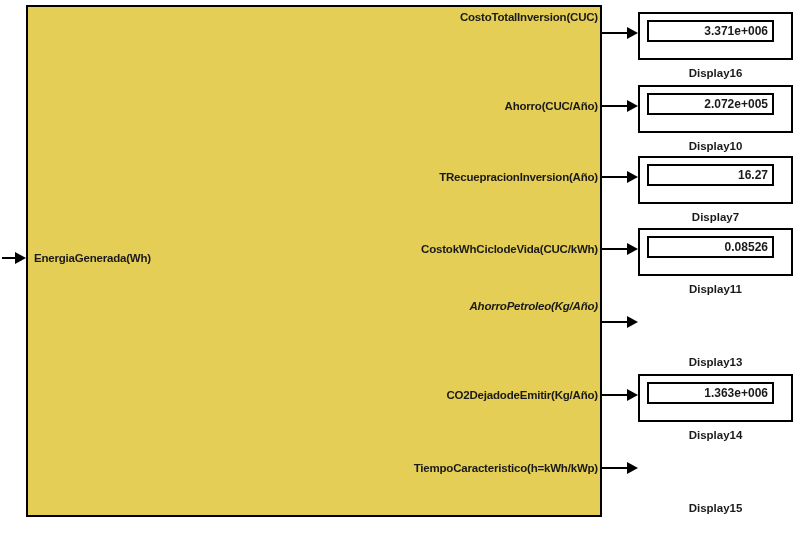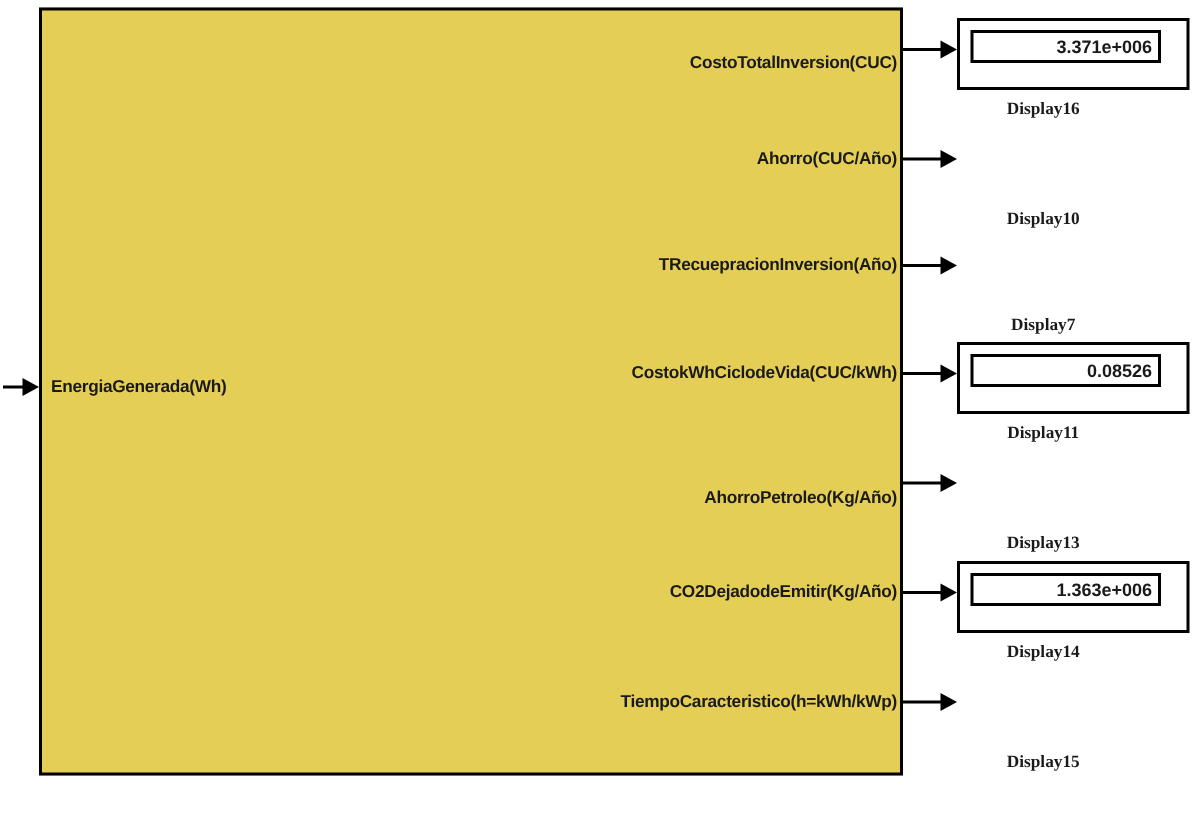--- a/index.html
+++ b/index.html
@@ -31,25 +31,25 @@
     line-height: 14px;
     font-size: 11.5px;
     font-weight: bold;
     color: #1a1a1a;
     white-space: nowrap;
     letter-spacing: -0.2px;
   }
   .in-label  { left: 6px; }
   .out-label { right: 2px; text-align: right; }
   
-  .out-label.r0 { top: 28px; }  
+  .out-label.r0 { top: 3px; }  
   .out-label.r1 { top: 92px; }
   .out-label.r2 { top: 163px; margin-left: 18px; }
   .out-label.r3 { top: 235px; }
-  .out-label.r4 { top: 318px; }
+  .out-label.r4 { top: 292px; font-style: italic; }
   .out-label.r5 { top: 381px; }
   .out-label.r6 { top: 454px; }
   .in-label     { top: 244px; }
 
   
   .arrow {
     position: absolute;
     width: 36px;
     height: 14px;
   }
@@ -98,30 +98,29 @@
     line-height: 18px;
     font-size: 12px;
     font-weight: bold;
     color: #1a1a1a;
     text-align: right;
     padding-right: 4px;
     white-space: nowrap;
   }
   .display-name {
     position: absolute;
-    left: 618px;
+    left: 638px;
     width: 155px;
     height: 14px;
     line-height: 14px;
     text-align: center;
     font-size: 11.5px;
     font-weight: bold;
     color: #1a1a1a;
     white-space: nowrap;
-    font-family: Liberation Serif, serif;
   }
   .display-name.r0 { top: 66px; }
   .display-name.r1 { top: 139px; }
   .display-name.r2 { top: 210px; }
   .display-name.r3 { top: 282px; }
   .display-name.r4 { top: 355px; }
   .display-name.r5 { top: 428px; }
   .display-name.r6 { top: 501px; }
 
   
@@ -188,20 +187,30 @@
   <svg class="arrow out r6" viewBox="0 0 36 14">
     <line x1="0" y1="7" x2="26" y2="7" stroke="#000" stroke-width="2"></line>
       <polygon points="25,1 25,13 36,7" fill="#000"></polygon>
     </svg>
 
   <div class="display r0">
     <div class="value-box">
       <span class="value">3.371e+006</span>
     </div>
   </div>
+  <div class="display r1">
+    <div class="value-box">
+      <span class="value">2.072e+005</span>
+    </div>
+  </div>
+  <div class="display r2">
+    <div class="value-box">
+      <span class="value">16.27</span>
+    </div>
+  </div>
   <div class="display r3">
     <div class="value-box">
       <span class="value">0.08526</span>
     </div>
   </div>
   <div class="display r5">
     <div class="value-box">
       <span class="value">1.363e+006</span>
     </div>
   </div>

